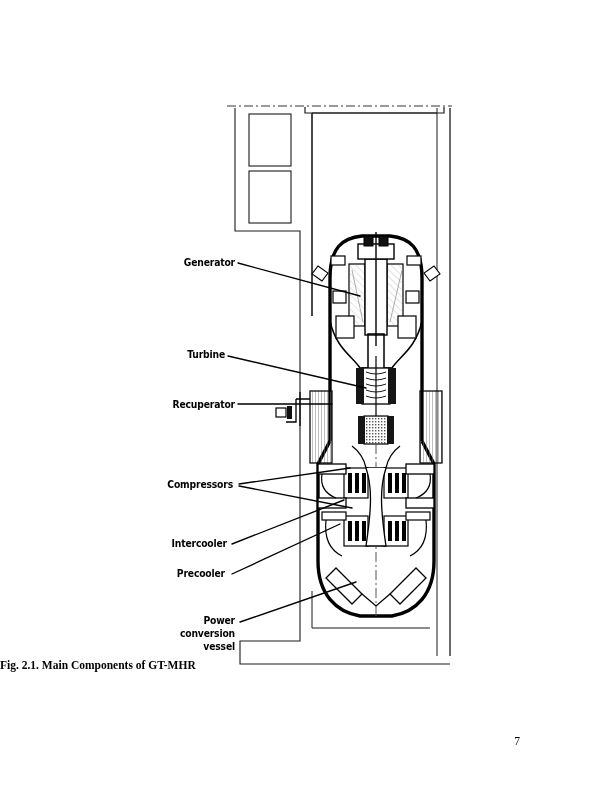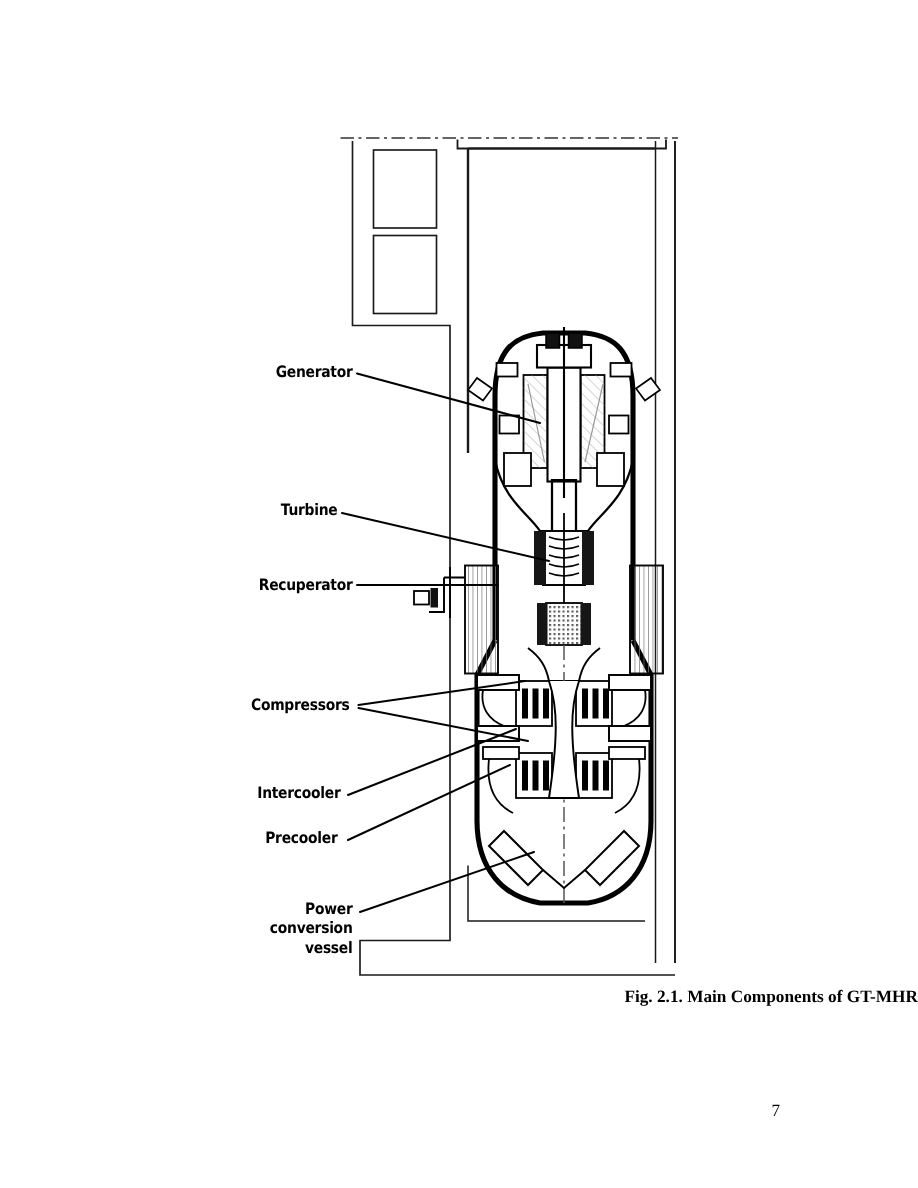--- a/index.html
+++ b/index.html
@@ -15,21 +15,21 @@
     overflow: hidden;
   }
   #page {
     position: absolute;
     inset: 0;
     background: #ffffff;
   }
   #figure-area {
     position: absolute;
     left: 0;
-    top: 2px;
+    top: 16px;
     width: 569px;
     height: 660px;
   }
   #figure-svg {
     position: absolute;
     left: 0;
     top: 0;
   }
   .callout-text {
     position: absolute;
@@ -46,21 +46,21 @@
   }
   .callout-multiline {
     white-space: normal;
     line-height: 13px;
   }
   #caption {
     position: absolute;
     left: 0;
     top: 658px;
     width: 612px;
-    text-align: right;
+    text-align: left;
     font-family: "Liberation Serif", serif;
     font-weight: bold;
     font-size: 11.5px;
     line-height: 15px;
     color: #000000;
   }
   #page-number {
     position: absolute;
     left: 0;
     top: 735px;

